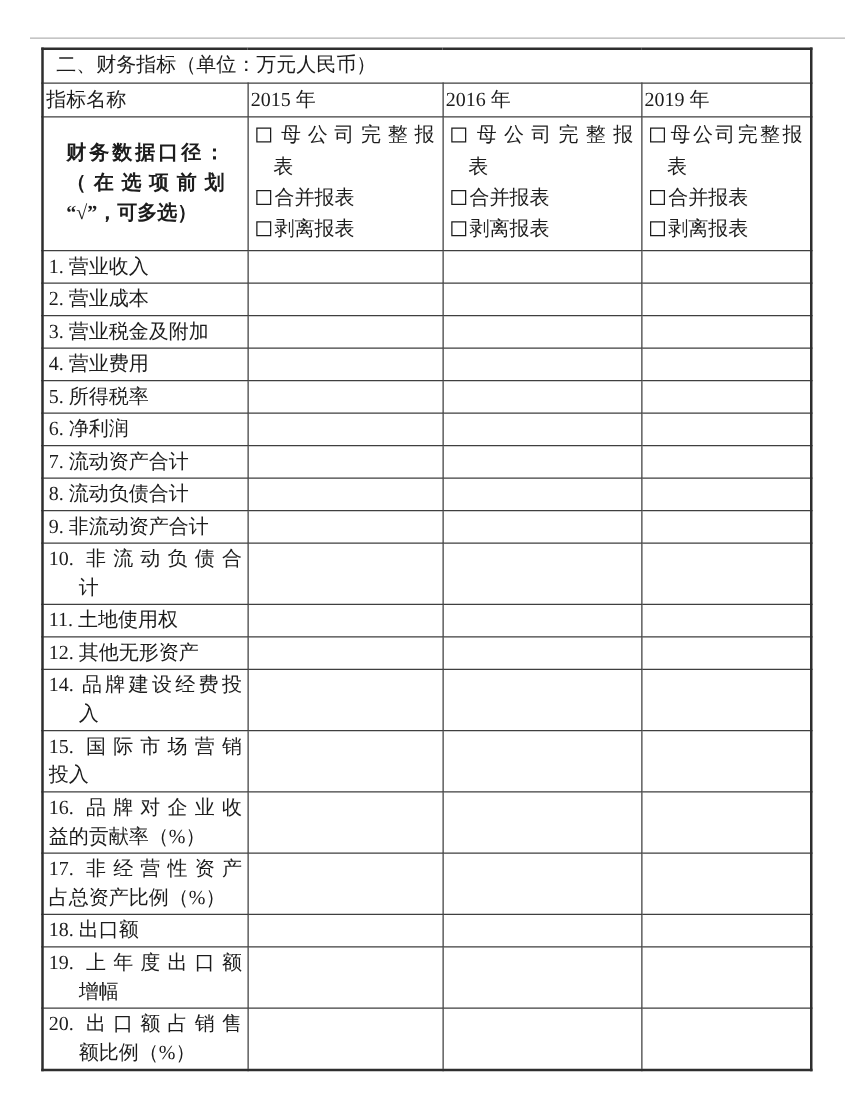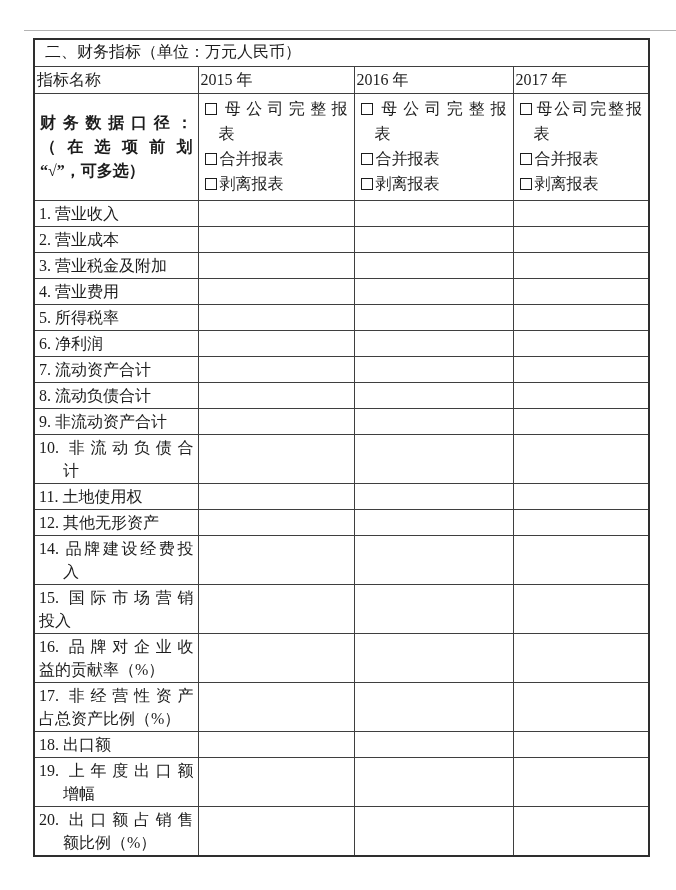--- a/index.html
+++ b/index.html
@@ -41,21 +41,21 @@
   .header-row td {
     text-align: left;
     font-size: 16px;
     height: 26px;
     padding: 0 2px;
   }
   .scope-label {
     font-weight: bold;
     font-size: 16px;
     line-height: 24px;
-    padding: 2px 5px;
+    padding: 2px 18px;
     vertical-align: middle;
   }
   .jl {
     text-align: justify;
     text-align-last: justify;
   }
   .scope-cell {
     font-weight: normal;
     font-size: 16px;
     line-height: 25px;
@@ -99,21 +99,21 @@
       <col style="width:136px">
     </colgroup>
     <tbody>
       <tr>
         <td colspan="4" class="title-cell">二、财务指标（单位：万元人民币）</td>
       </tr>
       <tr class="header-row">
         <td>指标名称</td>
         <td>2015 年</td>
         <td>2016 年</td>
-        <td>2017 年</td>
+        <td>2019 年</td>
       </tr>
       <tr>
         <td class="scope-label">
           <div class="jl">财务数据口径：</div>
           <div class="jl">（在选项前划</div>
           <div>“√”，可多选）</div>
         </td>
         <td class="scope-cell">
             <div>
               <div class="opt-line jl"><span class="cb"></span>母公司完整报</div>

